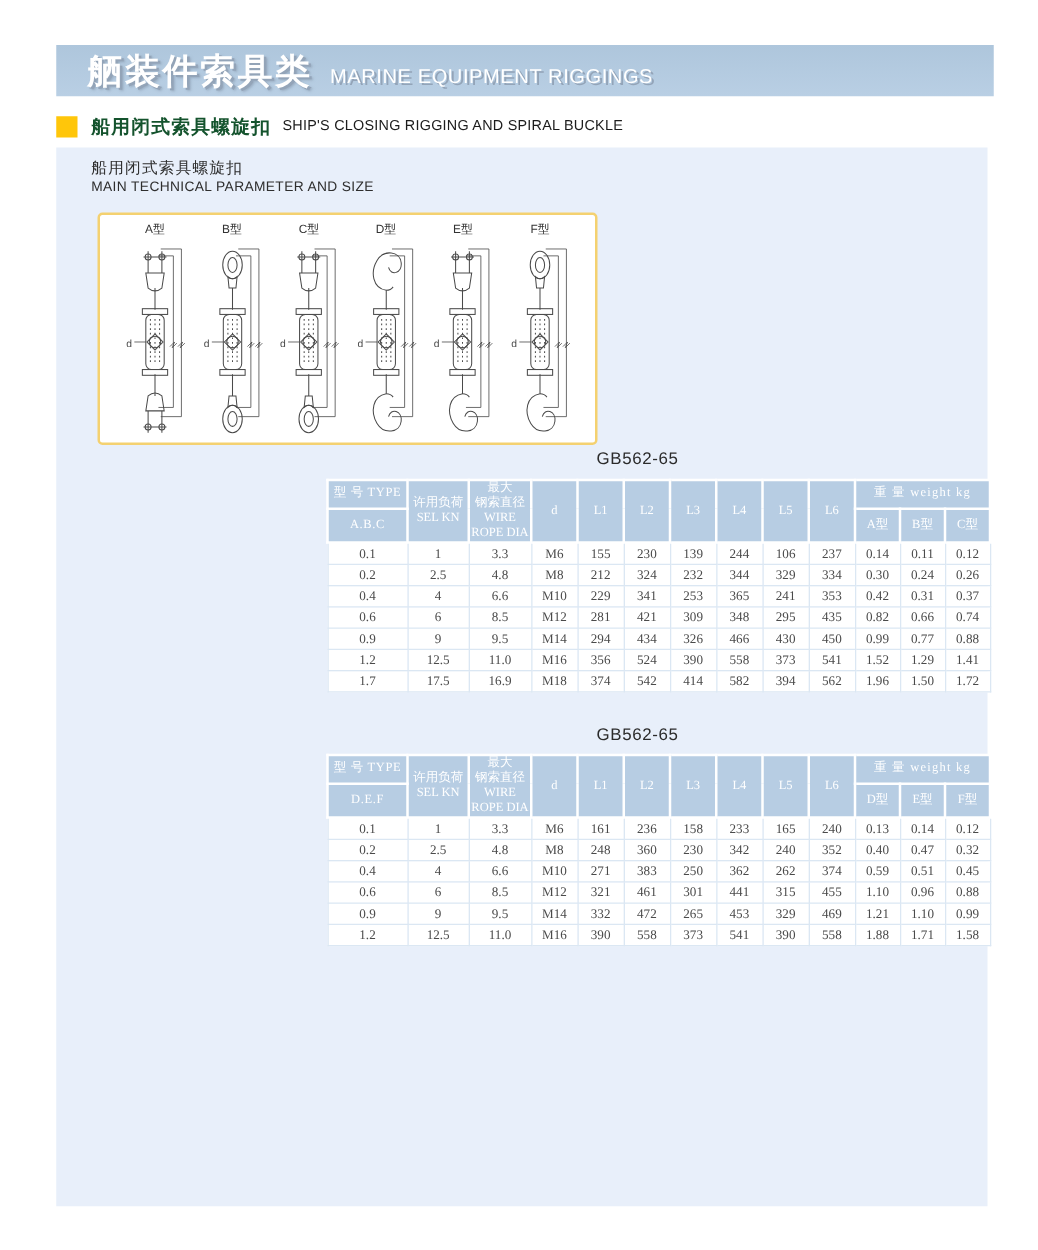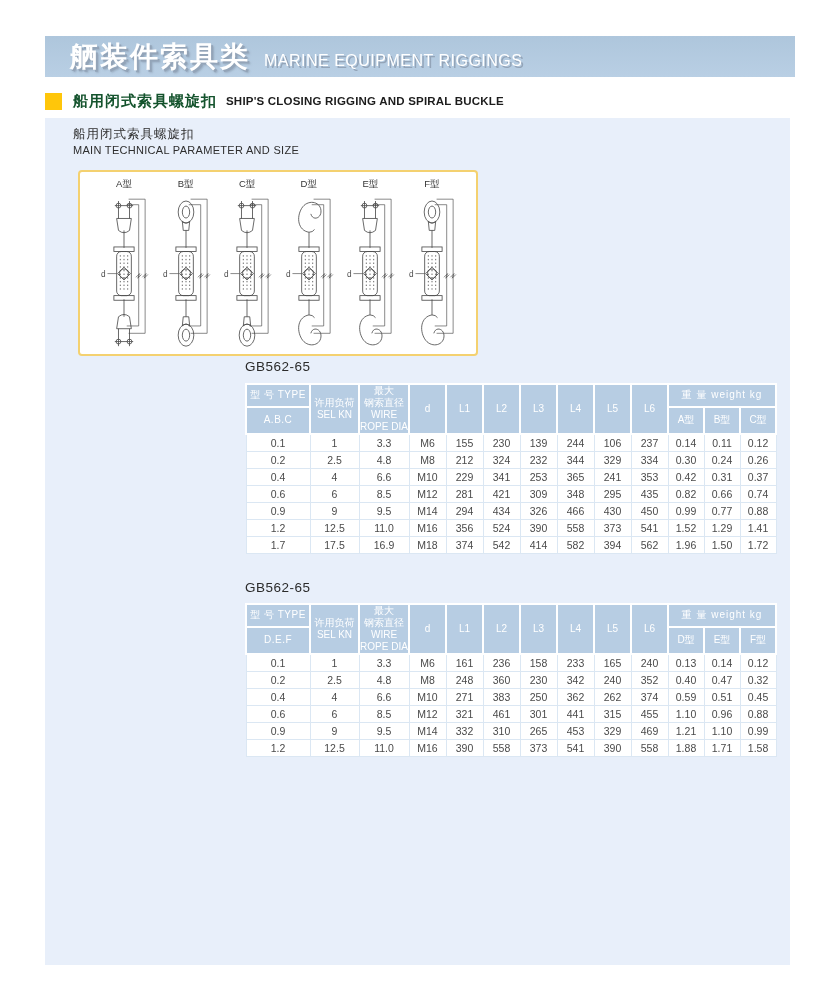--- a/index.html
+++ b/index.html
@@ -21,21 +21,21 @@
   .banner .en{
     font-size:16px;font-weight:normal;color:#ffffff;margin-left:14px;letter-spacing:.5px;
     text-shadow:2px 2px 0 #93a4b8;
   }
   
   .section-header{
     position:absolute;left:45px;top:91px;height:20px;display:flex;align-items:center;
   }
   .bullet{width:17px;height:17px;background:#ffc60a;}
   .section-zh{font-size:15px;font-weight:bold;color:#14532d;margin-left:11px;letter-spacing:1px;}
-  .section-en{font-size:11.5px;font-weight:bold;color:#1c1c1c;margin-left:9px;letter-spacing:.2px;text-align:right;}
+  .section-en{font-size:11.5px;font-weight:normal;color:#1c1c1c;margin-left:9px;letter-spacing:.2px;text-align:right;}
   
   .panel{
     position:absolute;left:45px;top:118px;width:745px;height:847px;
     background:#e8effa;
   }
   .params-zh{position:absolute;left:73px;top:126px;font-size:12.5px;color:#2e2e2e;letter-spacing:1px;}
   .params-en{position:absolute;left:73px;top:144px;font-size:11px;color:#2e2e2e;letter-spacing:.3px;}
   
   .diagram-box{
     position:absolute;left:78px;top:170px;width:400px;height:186px;
@@ -43,28 +43,28 @@
   }
   .figures{
     position:absolute;left:0;top:0;width:100%;height:100%;
     display:flex;justify-content:space-between;padding:5px 15px 2px 15px;box-sizing:border-box;
   }
   .figure{width:58px;display:flex;flex-direction:column;align-items:center;}
   .figure .flabel{font-size:9.5px;color:#333;height:13px;line-height:13px;}
   .figure svg{display:block;}
   
   .gb-label{
-    position:absolute;left:245px;width:530px;text-align:left;
+    position:absolute;left:245px;width:530px;text-align:center;
     font-size:13.5px;color:#2b2b2b;letter-spacing:.5px;
   }
   #gb1{top:359px;}
   #gb2{top:580px;}
   
   table.spec{
-    position:absolute;left:245px;border-collapse:collapse;table-layout:fixed;width:530px;
+    position:absolute;left:261px;border-collapse:collapse;table-layout:fixed;width:530px;font-family:Liberation Serif, serif;
   }
   #table-abc{top:383px;}
   #table-def{top:603px;}
   table.spec th{
     background:#b7cde3;color:#ffffff;font-weight:normal;border:2px solid #ffffff;
     font-size:10px;padding:0;line-height:1.2;text-align:center;
   }
   table.spec thead tr:first-child th{height:20px;}
   table.spec thead tr:last-child th{height:24px;}
   .th-type{font-size:9.5px;letter-spacing:.5px;}
@@ -596,21 +596,21 @@
         <td>1.10</td>
         <td>0.96</td>
         <td>0.88</td>
       </tr>
       <tr>
         <td>0.9</td>
         <td>9</td>
         <td>9.5</td>
         <td>M14</td>
         <td>332</td>
-        <td>310</td>
+        <td>472</td>
         <td>265</td>
         <td>453</td>
         <td>329</td>
         <td>469</td>
         <td>1.21</td>
         <td>1.10</td>
         <td>0.99</td>
       </tr>
       <tr>
         <td>1.2</td>

